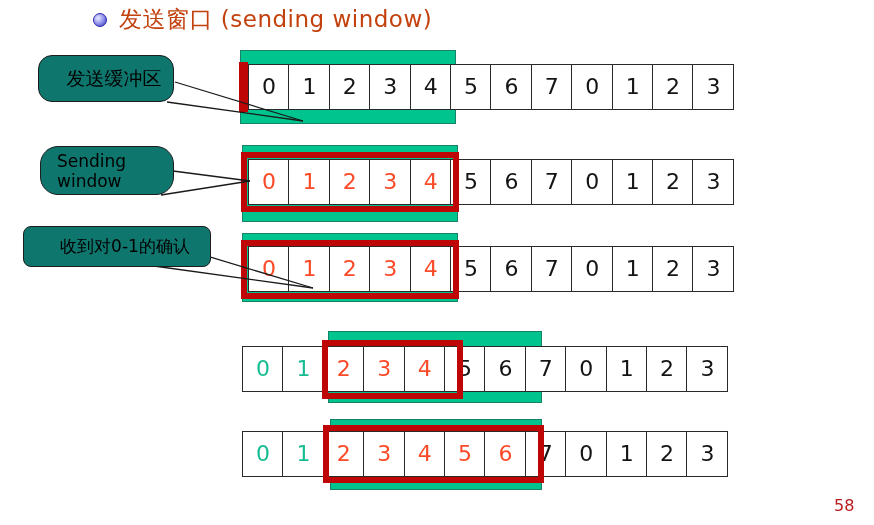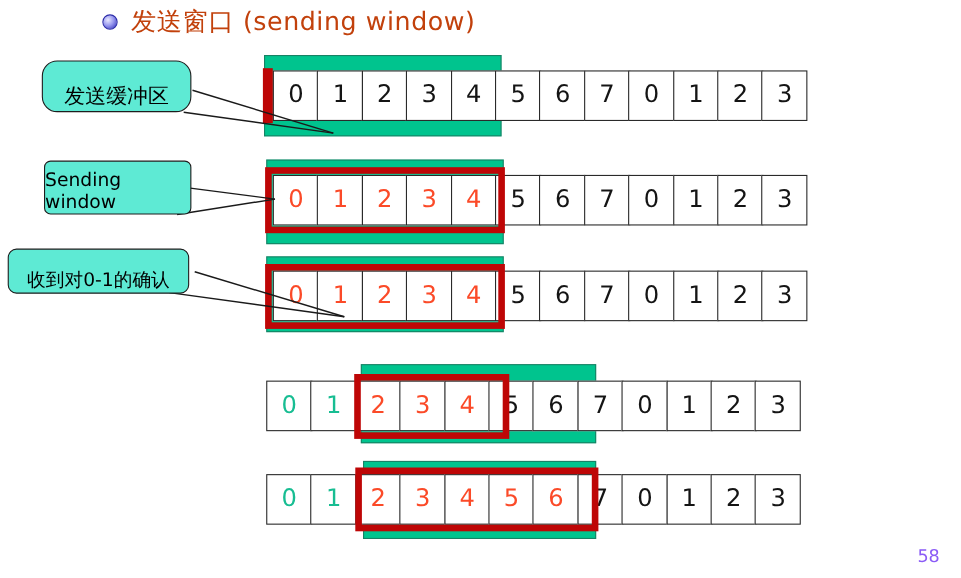--- a/index.html
+++ b/index.html
@@ -40,29 +40,29 @@
   .red-window{position:absolute;box-sizing:border-box;border:6px solid var(--red);
               background:transparent;z-index:4;pointer-events:none;}
   #w2{left:241px;top:152px;width:218px;height:60px;}
   #w3{left:241px;top:240px;width:218px;height:59px;}
   #w4{left:322px;top:340px;width:141px;height:59px;}
   #w5{left:323px;top:425px;width:221px;height:58px;}
   
   .red-bar{position:absolute;left:239px;top:62px;width:9px;height:50px;
            background:var(--red);z-index:4;}
   
-  .callout{position:absolute;box-sizing:border-box;background:#5eead4;border:1.7px solid #1d1d1d;
-           display:flex;align-items:flex-end;justify-content:center;color:#000;z-index:6;}
+  .callout{position:absolute;box-sizing:border-box;background:#0f766e;border:1.7px solid #1d1d1d;
+           display:flex;align-items:center;justify-content:center;color:#000;z-index:6;padding-left:16px;}
   #callout1{left:38px;top:55px;width:136px;height:47px;border-radius:14px;font-size:19px;}
-  #callout2{left:40px;top:146px;width:134px;height:49px;border-radius:6px;font-size:17px;}
-  #callout3{left:7px;top:226px;width:165px;height:41px;border-radius:8px;font-size:17px;}
+  #callout2{left:40px;top:146px;width:134px;height:49px;border-radius:18px;font-size:17px;}
+  #callout3{left:23px;top:226px;width:188px;height:41px;border-radius:8px;font-size:17px;}
   
   .lines{position:absolute;left:0;top:0;width:874px;height:525px;z-index:5;pointer-events:none;}
   
-  .page-number{position:absolute;left:834px;top:496px;font-size:16px;color:#8b5cf6;}
+  .page-number{position:absolute;left:834px;top:496px;font-size:16px;color:#b91c1c;}
 </style>
 </head>
 <body>
 
 <div class="canvas">
 
   <div class="title">
     <span class="bullet"></span>
     <span>发送窗口 (sending window)</span>
   </div>

